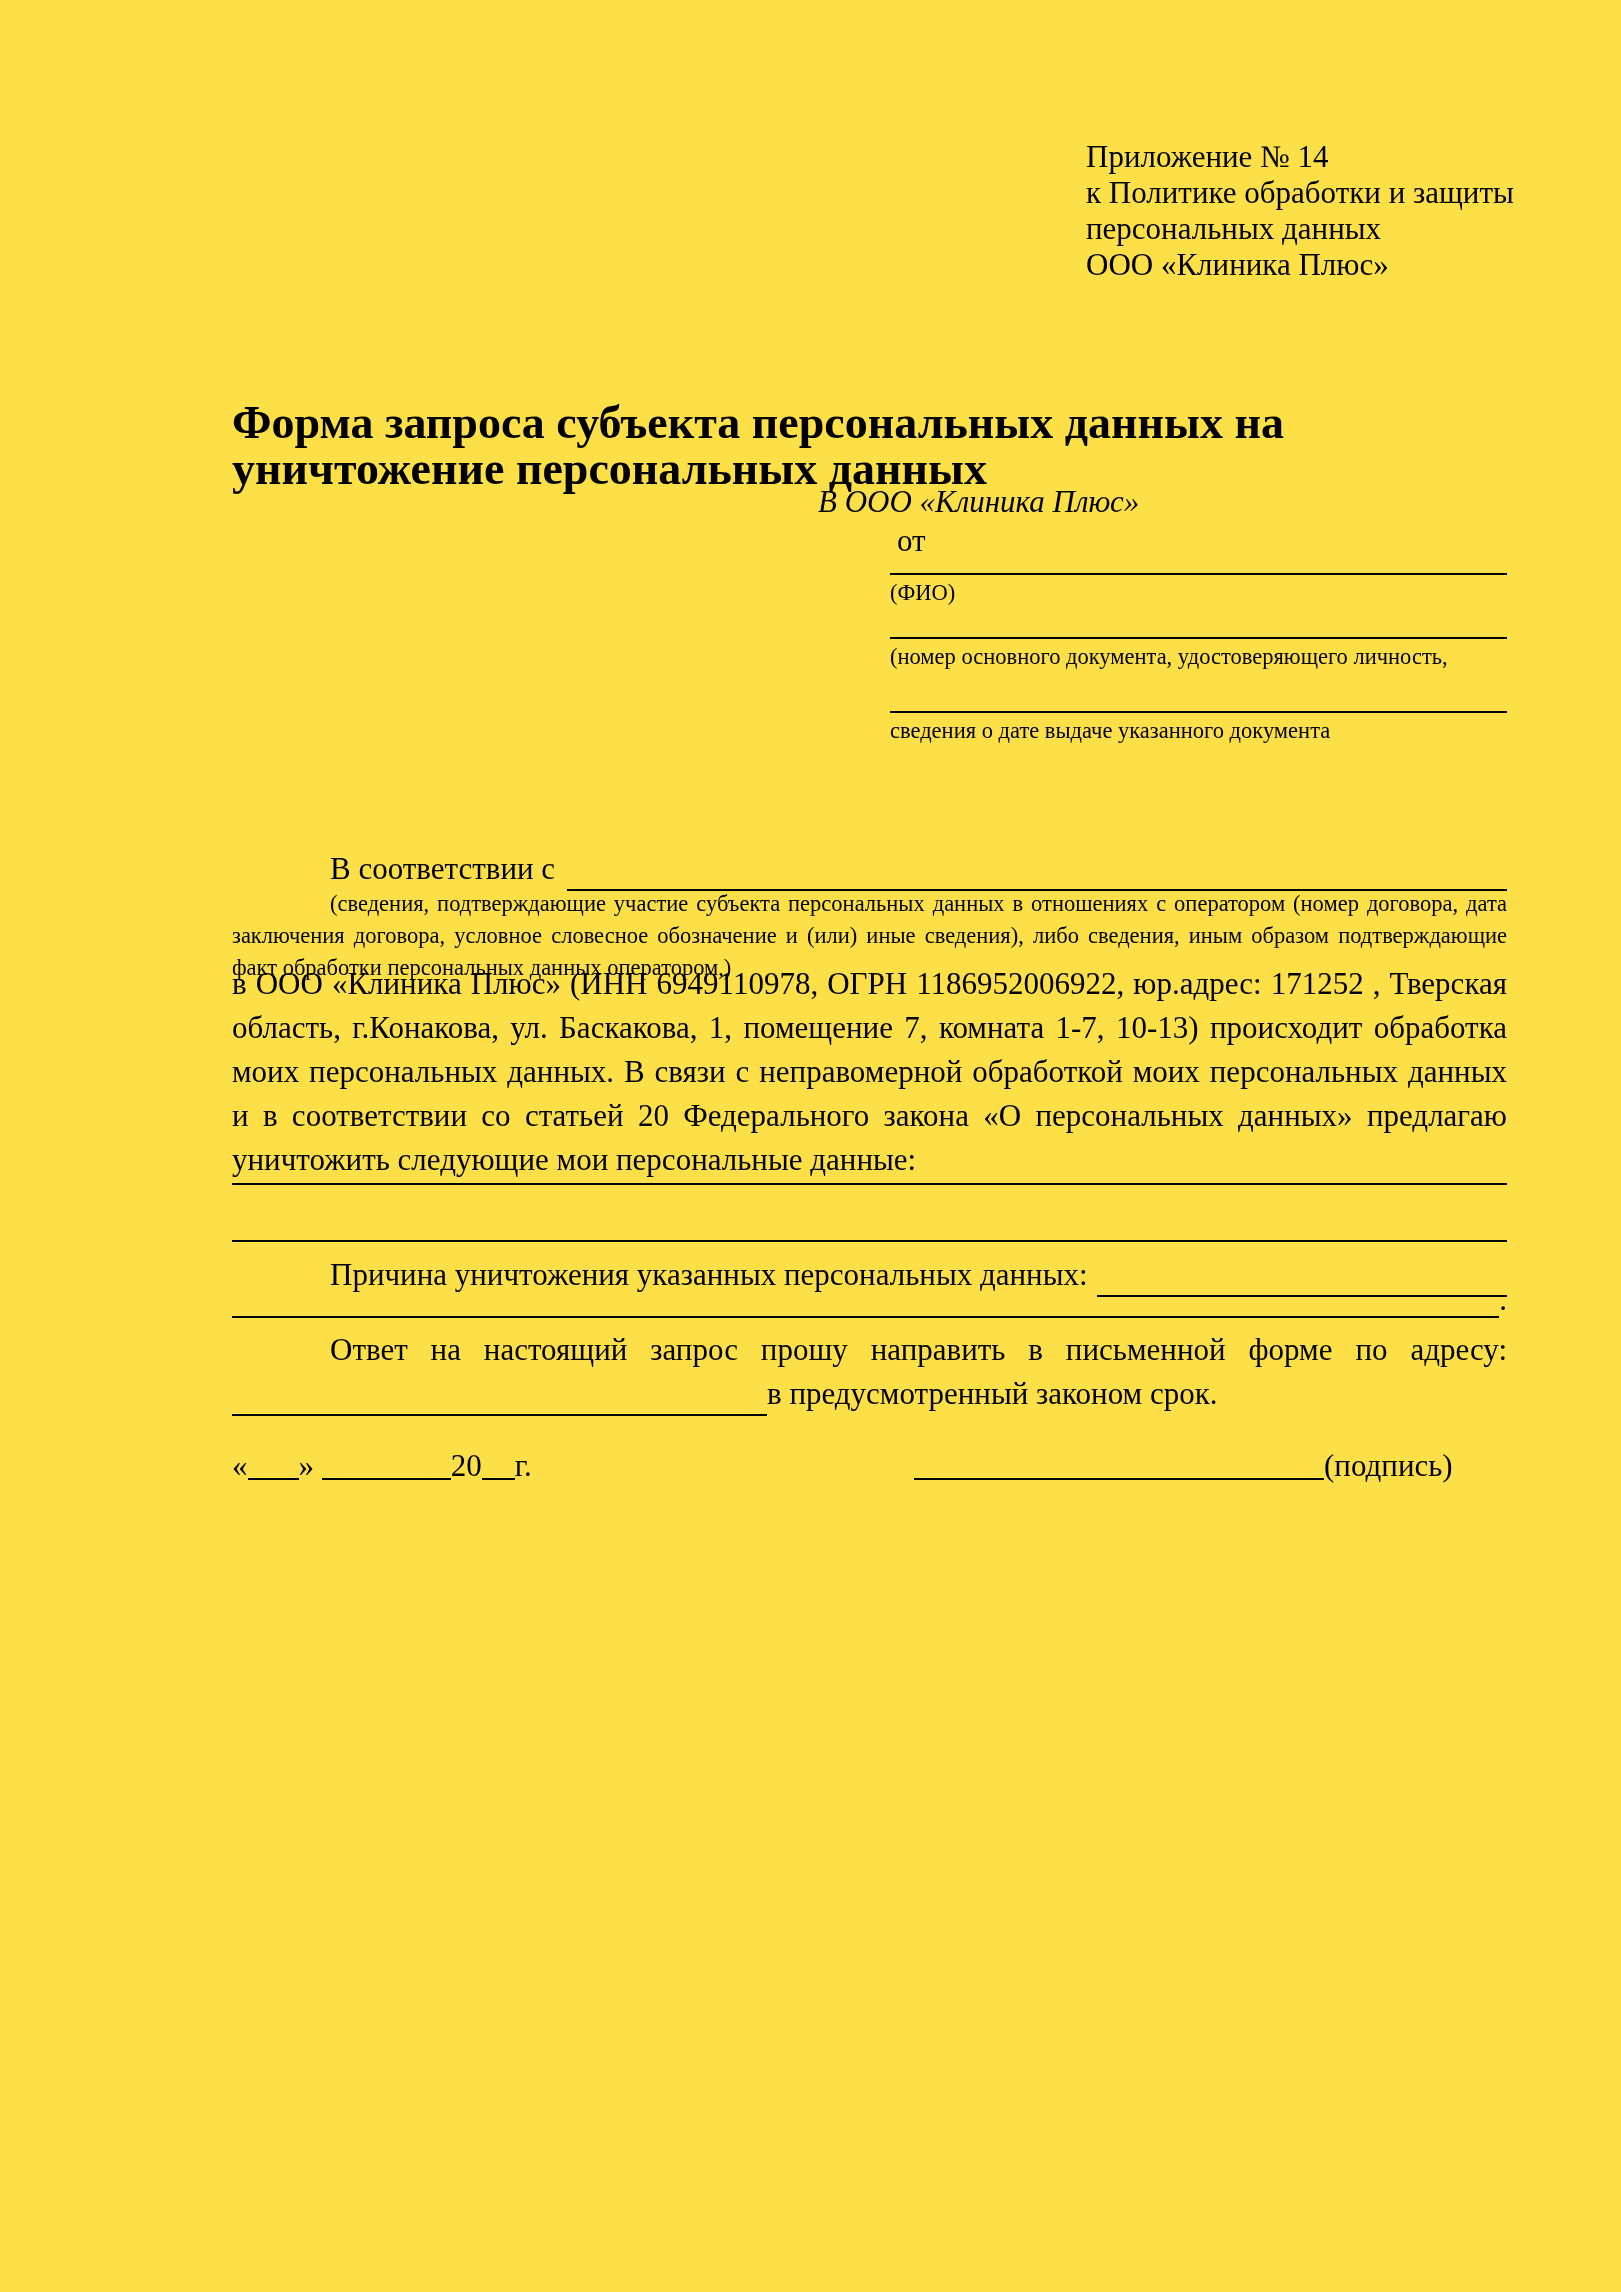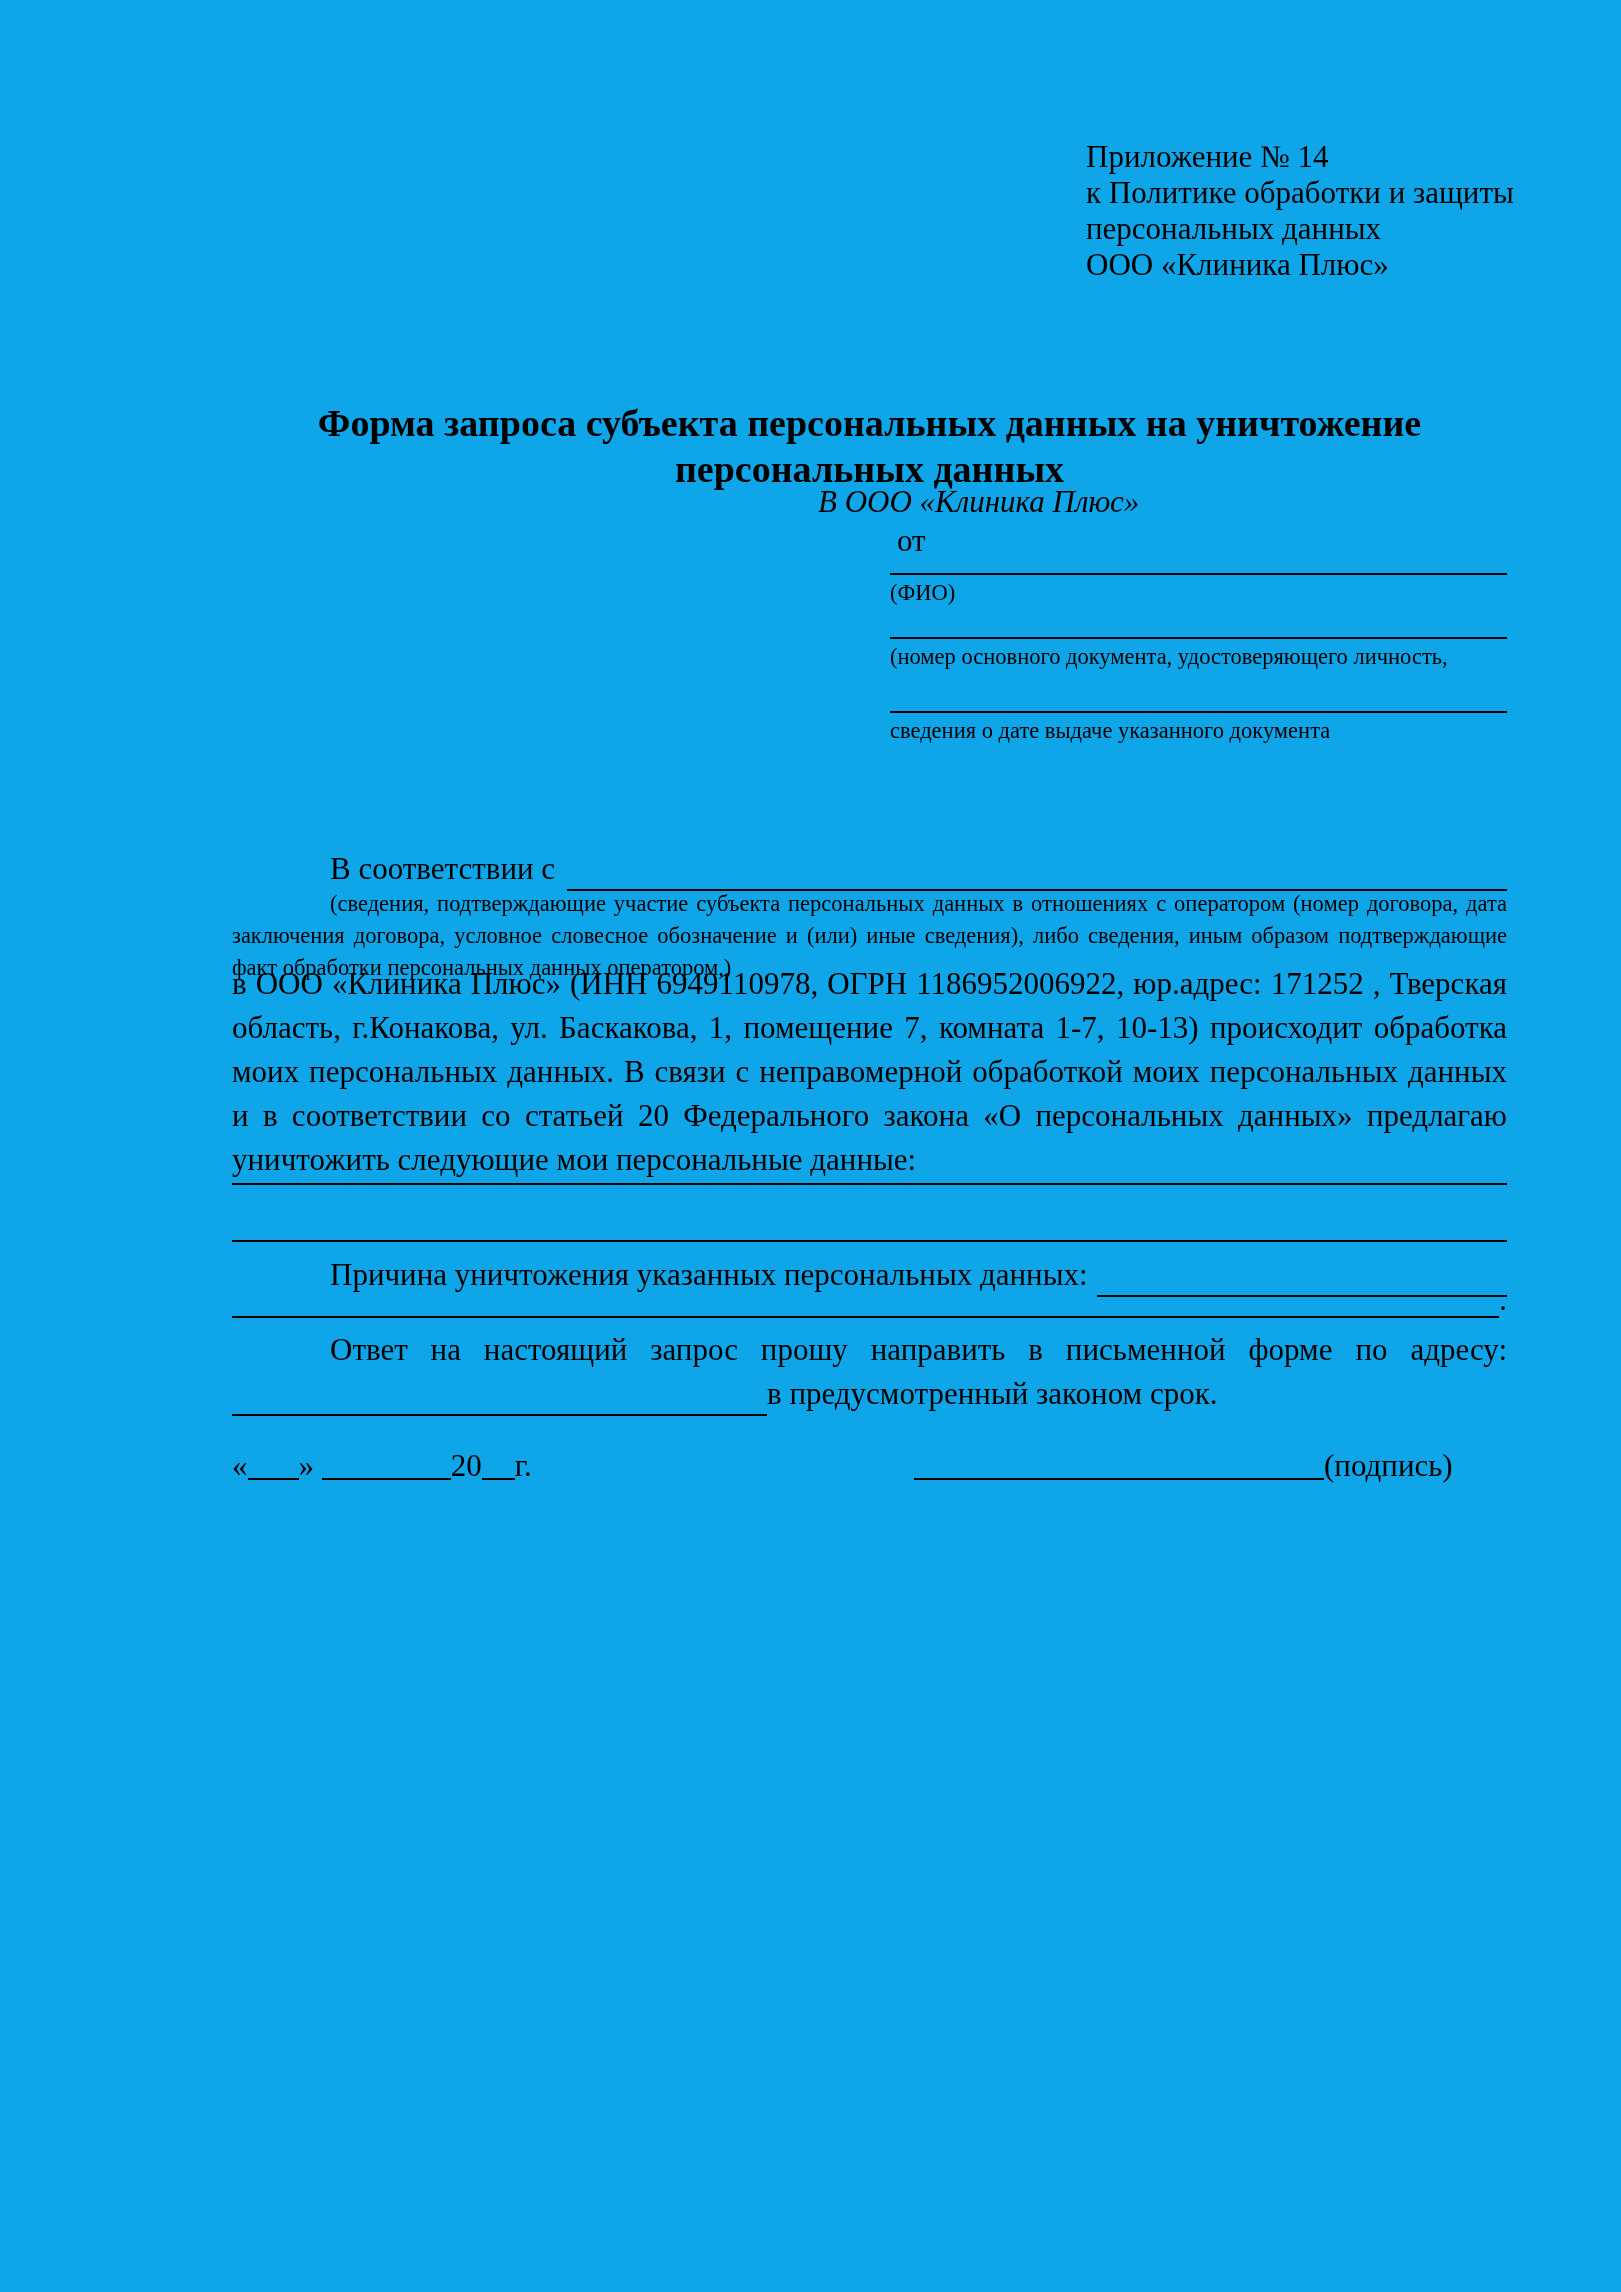--- a/index.html
+++ b/index.html
@@ -1,34 +1,34 @@
 <!DOCTYPE html>
 <html><head>
 <meta charset="utf-8">
 <style>
   * { margin:0; padding:0; box-sizing:border-box; }
   html,body { background:#ffffff; }
   .page {
     position:relative;
     width:1621px; height:2293px;
-    background:#0ea5e9;
+    background:#fde047;
     color:#000;
     font-family:"Liberation Serif","DejaVu Serif",serif;
     overflow:hidden;
   }
   .abs { position:absolute; }
 
   
   .appendix { left:1086px; top:139px; font-size:31px; line-height:36px; white-space:nowrap; }
 
   
   .doc-title {
     left:232px; top:400px; width:1275px;
-    text-align:center; font-weight:700;
-    font-size:38px; line-height:46px;
+    text-align:left; font-weight:700;
+    font-size:46px; line-height:46px;
   }
 
   .addr-to   { left:818px; top:484px; font-size:31px; line-height:35px; white-space:nowrap;font-style:italic; }
   .addr-from { left:897px; top:523px; font-size:31px; line-height:35px; }
 
   
   .field { left:890px; width:617px; }
   .rule  { border-top:2.9px solid #000; width:100%; height:0; }
   .caption { text-align:left; font-size:22.5px; line-height:26.5px; margin-top:4.9px; color:#000; }
 

